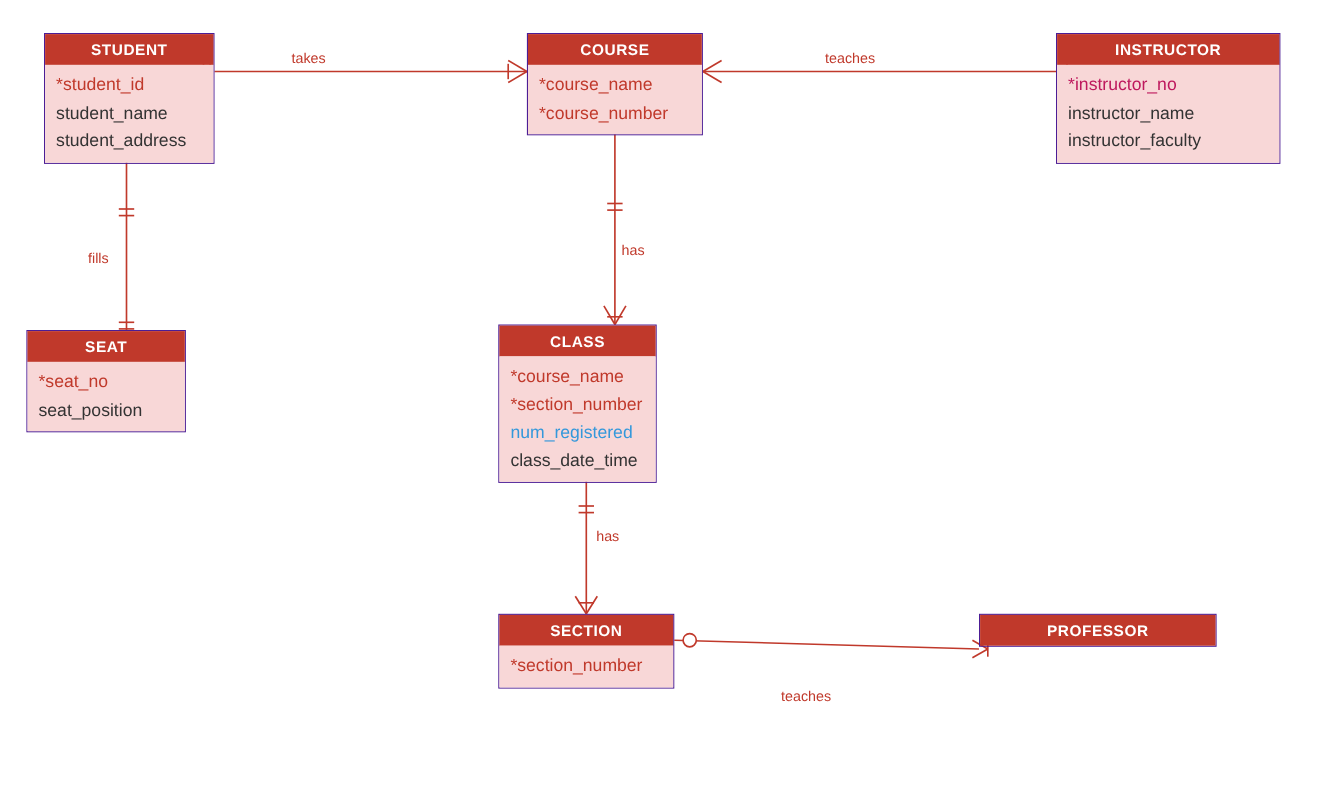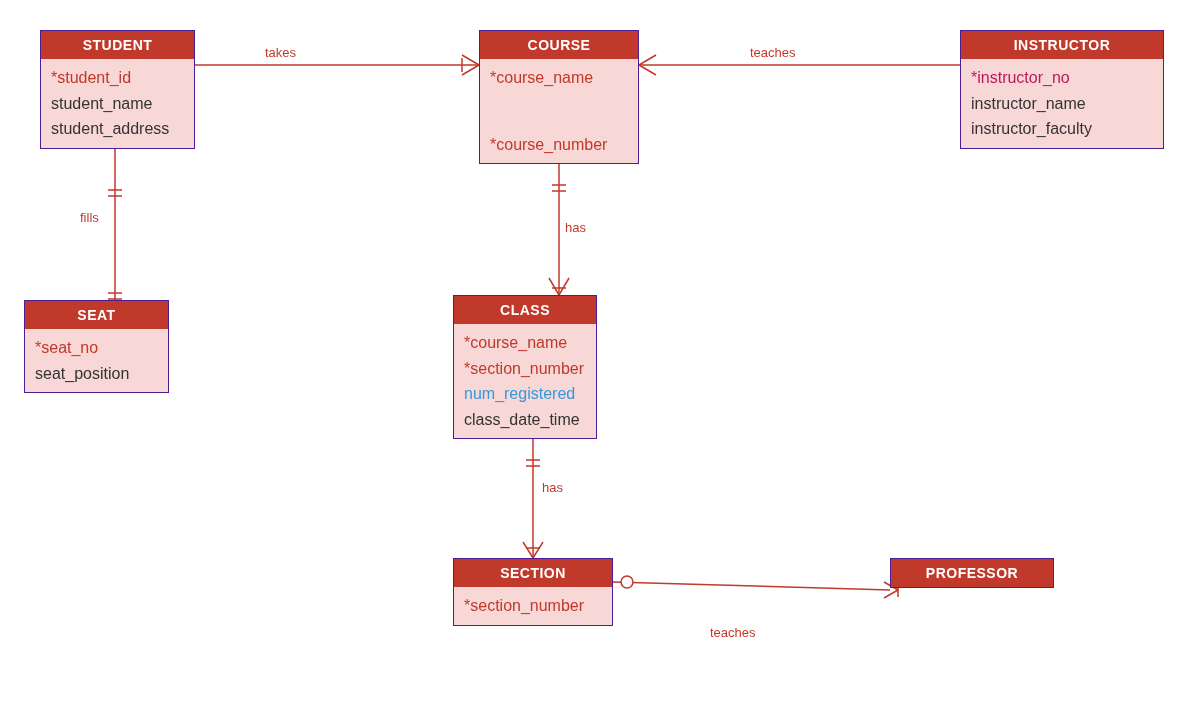--- a/index.html
+++ b/index.html
@@ -119,21 +119,21 @@
       <div><span>student_address</span></div>
     </div>
   </div>
 
   <div class="entity" style="left:479px; top:30px; width:160px;">
     <div class="entity-header">
       <span>COURSE</span>
     </div>
     <div class="entity-body">
       <div style="color:#c0392b;"><span>*course_name</span></div>
-      <div style="color:#c0392b;margin-top:41px;"><span>*course_number</span></div>
+      <div style="color:#c0392b;"><span>*course_number</span></div>
     </div>
   </div>
 
   <div class="entity" style="left:960px; top:30px; width:204px;">
     <div class="entity-header">
       <span>INSTRUCTOR</span>
     </div>
     <div class="entity-body">
       <div style="color:#be185d;"><span>*instructor_no</span></div>
       <div><span>instructor_name</span></div>
@@ -165,33 +165,33 @@
 
   <div class="entity" style="left:453px; top:558px; width:160px;">
     <div class="entity-header">
       <span>SECTION</span>
     </div>
     <div class="entity-body">
       <div style="color:#c0392b;"><span>*section_number</span></div>
     </div>
   </div>
 
-  <div class="entity" style="left:890px; top:558px; width:164px;">
+  <div class="entity" style="left:890px; top:558px; width:216px;">
     <div class="entity-header">
       <span>PROFESSOR</span>
     </div>
   </div>
 
   <div class="rel-label" style="left:265px; top:45px;">
     <span>takes</span>
   </div>
   <div class="rel-label" style="left:750px; top:45px;">
     <span>teaches</span>
   </div>
-  <div class="rel-label" style="left:80px; top:210px;">
+  <div class="rel-label" style="left:80px; top:227px;">
     <span>fills</span>
   </div>
   <div class="rel-label" style="left:565px; top:220px;">
     <span>has</span>
   </div>
   <div class="rel-label" style="left:542px; top:480px;">
     <span>has</span>
   </div>
   <div class="rel-label" style="left:710px; top:625px;">
     <span>teaches</span>

